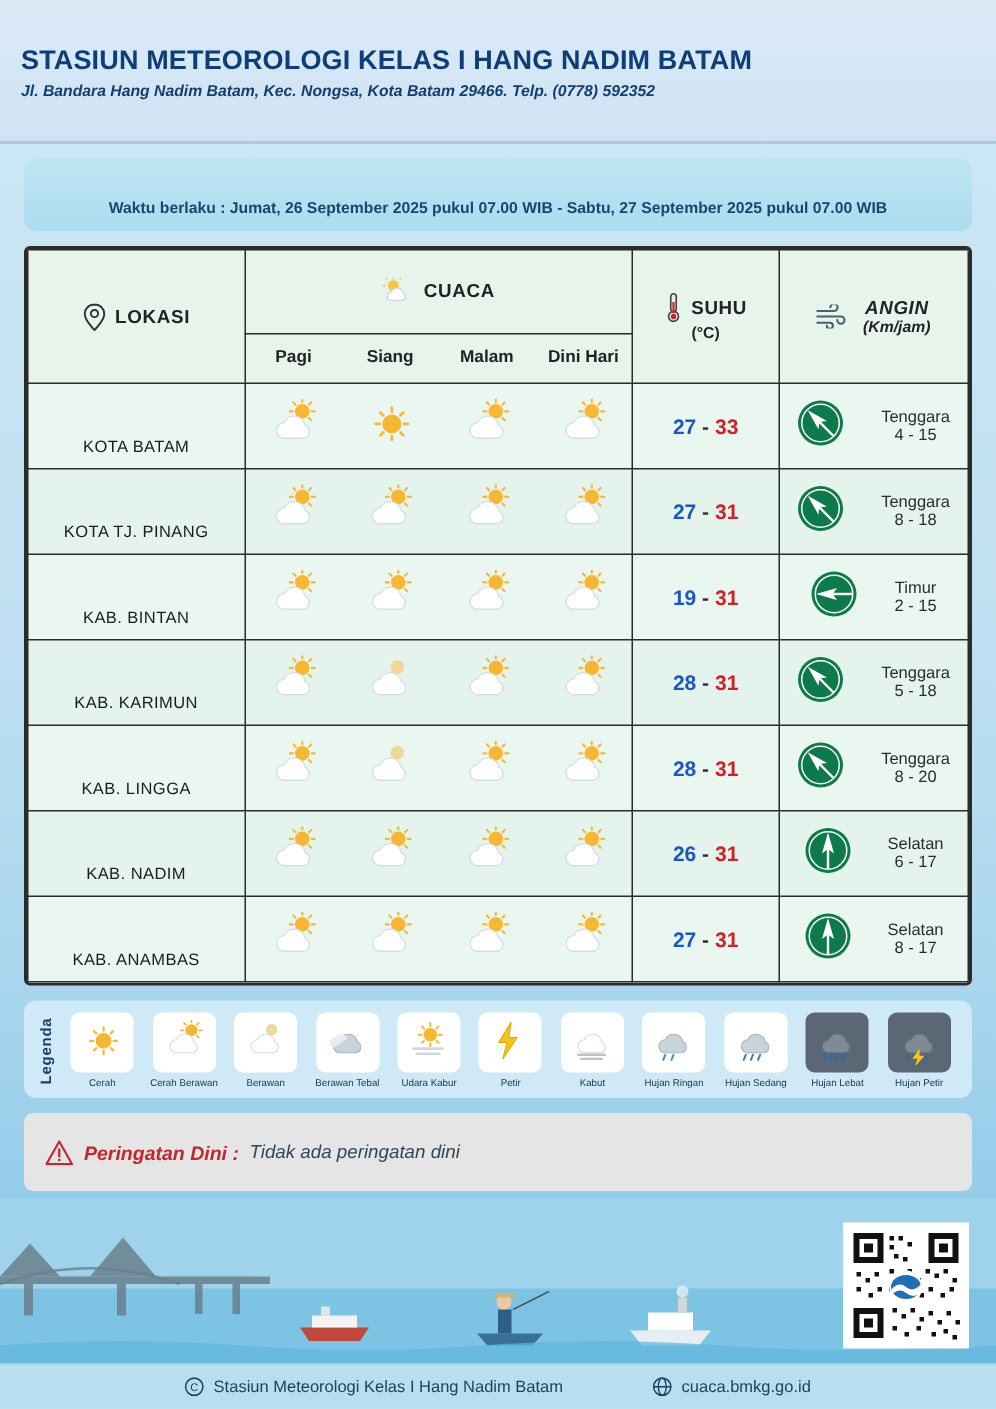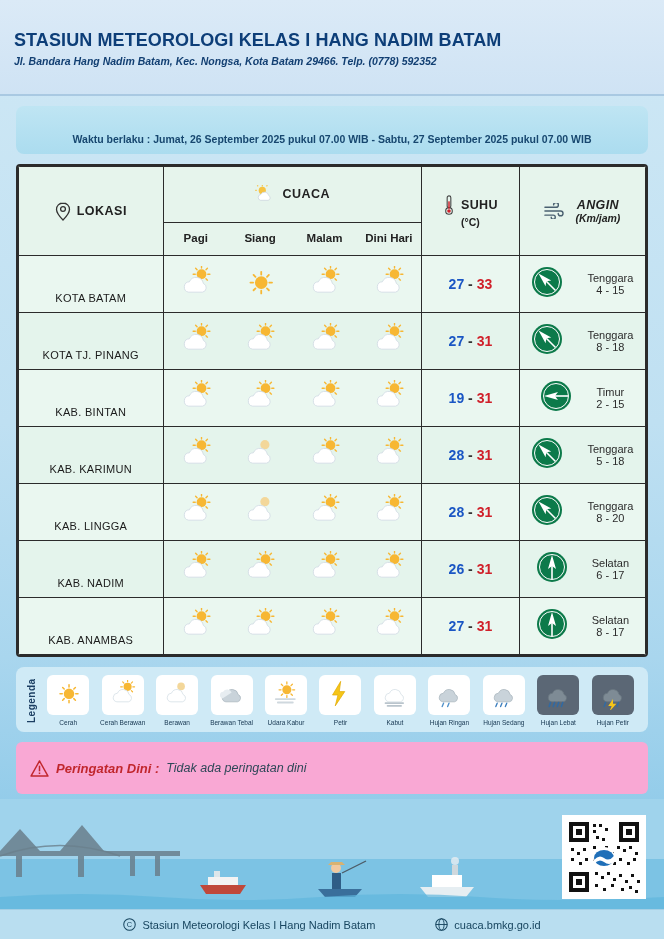--- a/index.html
+++ b/index.html
@@ -88,21 +88,21 @@
   .legend-item { flex: 1; text-align: center; }
   .legend-item .box {
     width: 42px; height: 40px; margin: 0 auto; background: #ffffff;
     border-radius: 6px; display: flex; align-items: center; justify-content: center;
   }
   .legend-item .box.dark { background: #5b6775; }
   .legend-item .cap { font-size: 6.5px; color: #14344f; margin-top: 4px; white-space: nowrap; }
 
   
   .warning {
-    margin: 10px 16px 0 16px; background: #f9a8d4; border-radius: 6px;
+    margin: 10px 16px 0 16px; background: #e5e5e5; border-radius: 6px;
     padding: 12px 14px; display: flex; align-items: center; gap: 7px; min-height: 52px;
   }
   .warning .wlabel { font-size: 13px; font-weight: bold; color: #c1272d; font-style: italic;}
   .warning .wtext { font-size: 12.5px; color: #2f4858; font-style: italic; }
 
   
   .art { position: absolute; left: 0; right: 0; bottom: 30px; height: 110px; }
   .footerbar {
     position: absolute; left: 0; right: 0; bottom: 0; height: 30px;
     background: #b9def0; display: flex; align-items: center; justify-content: center; gap: 60px;

